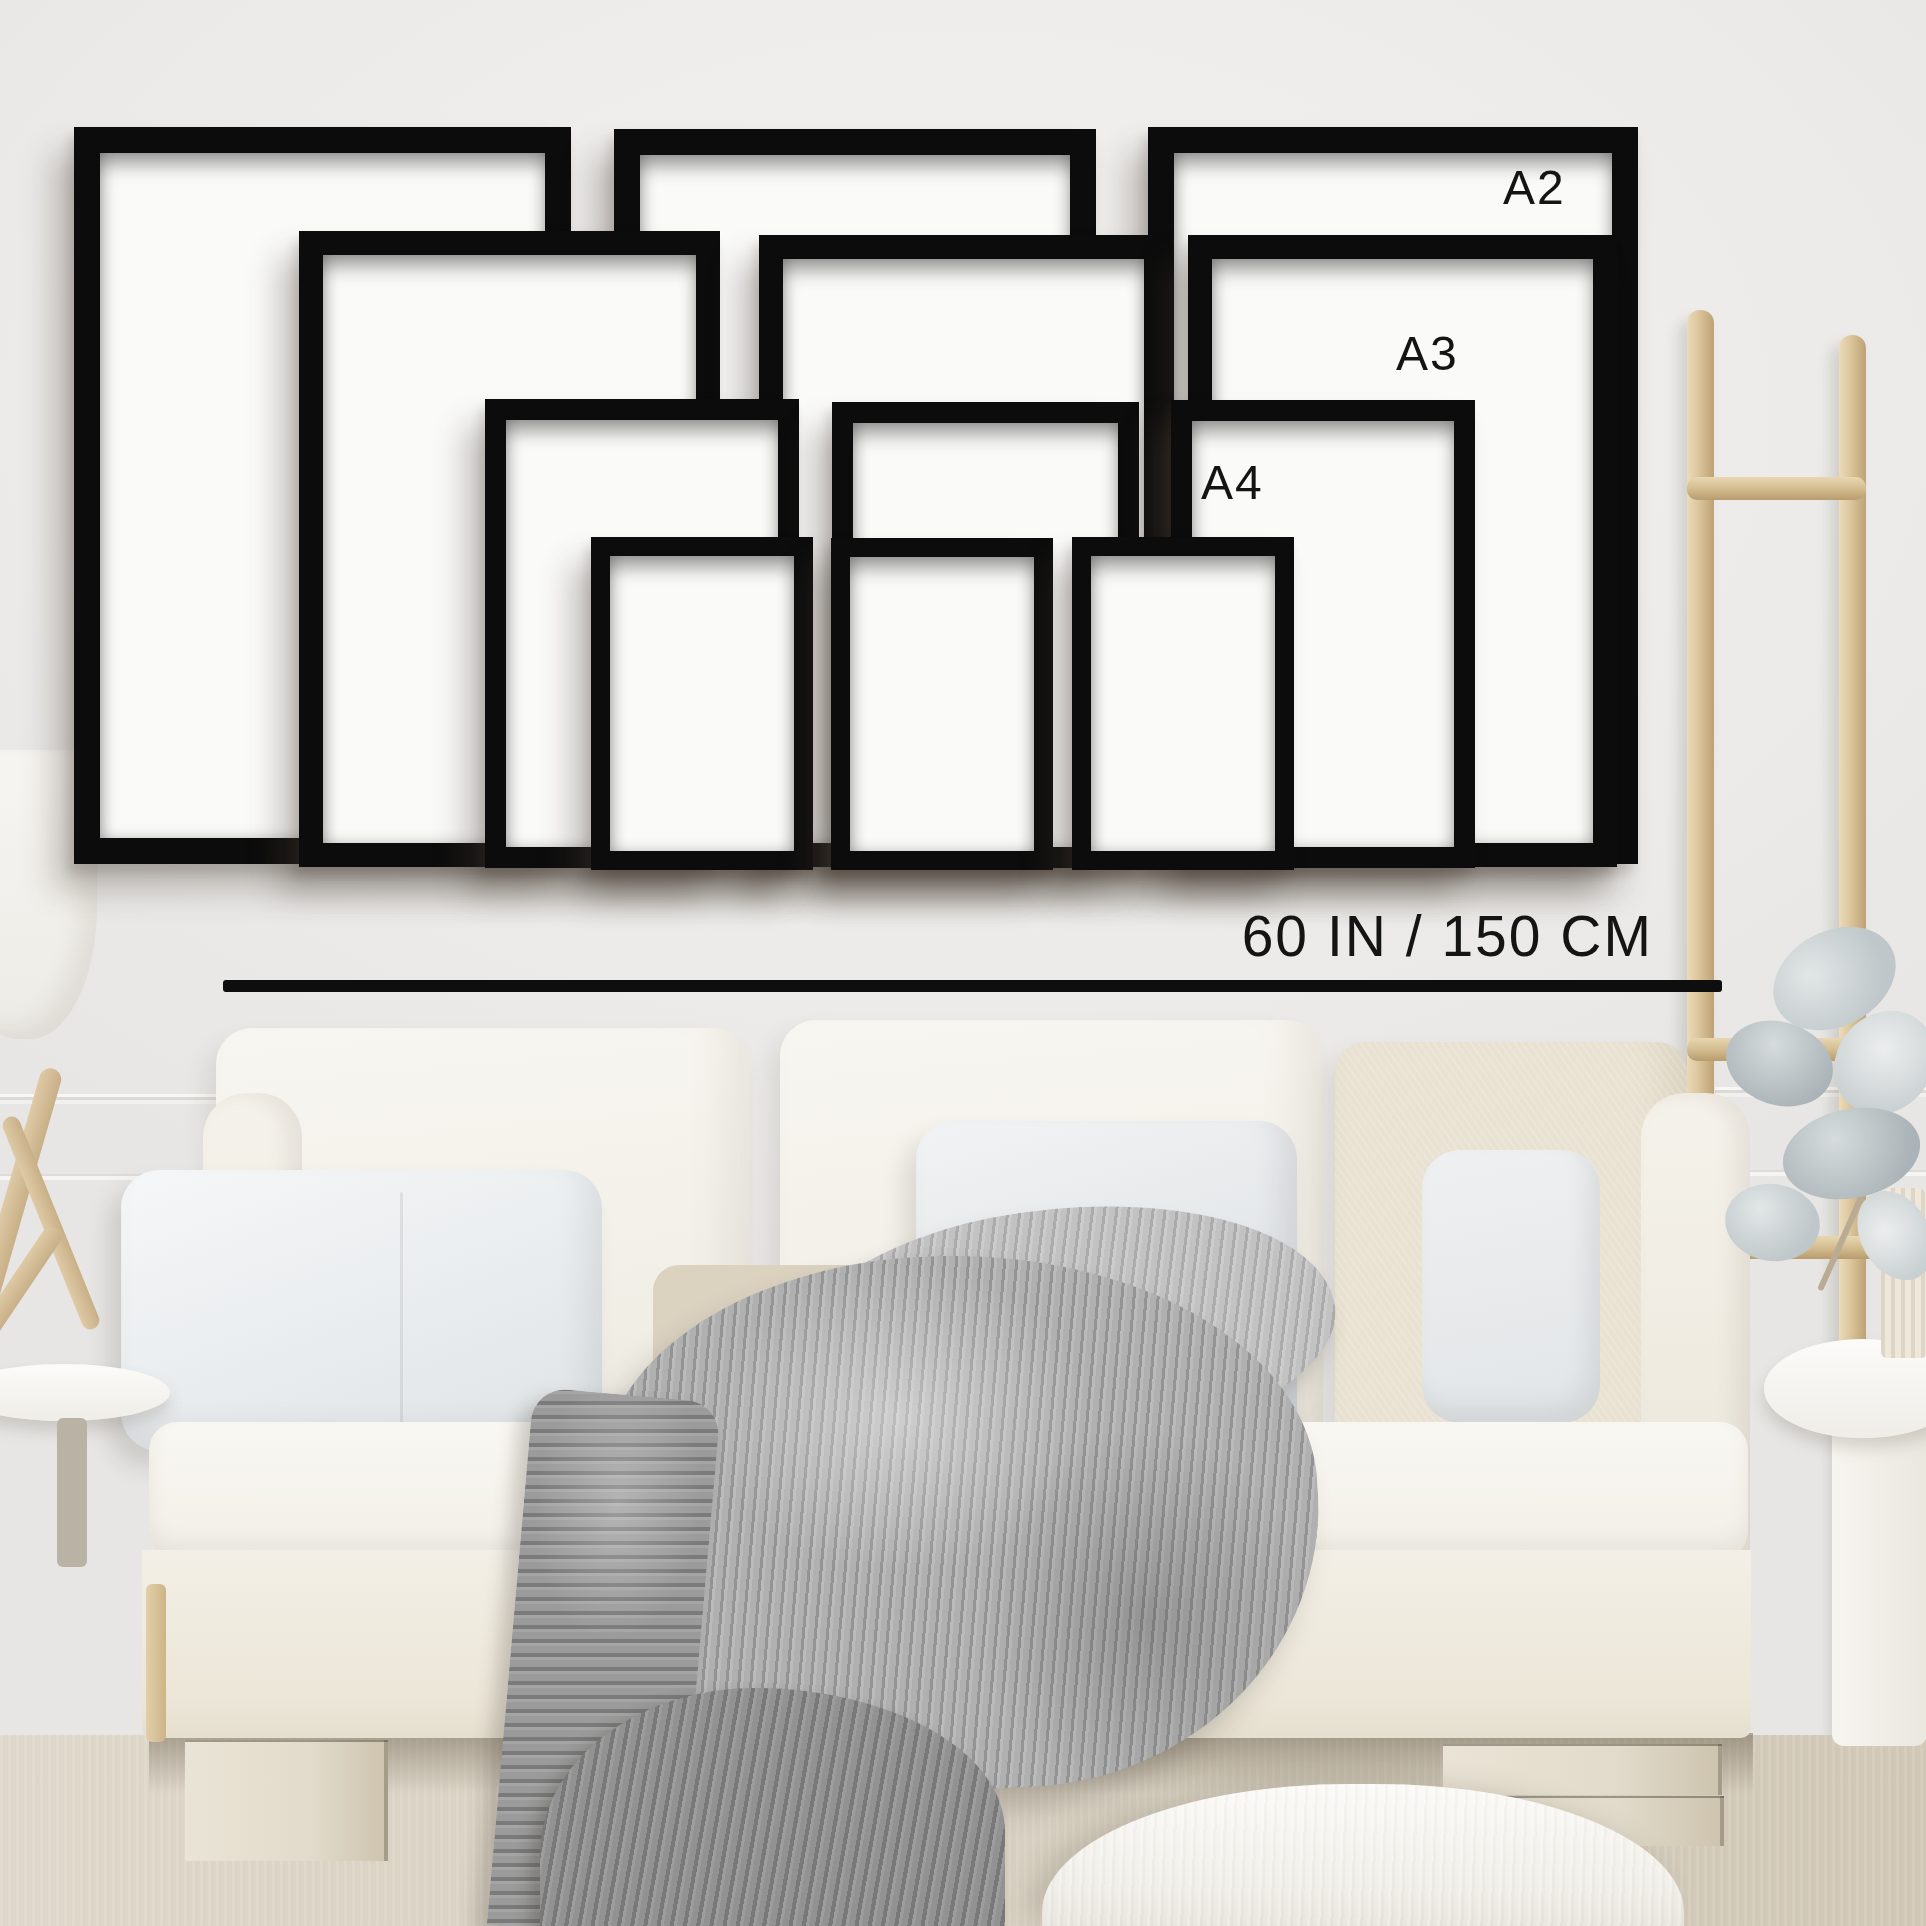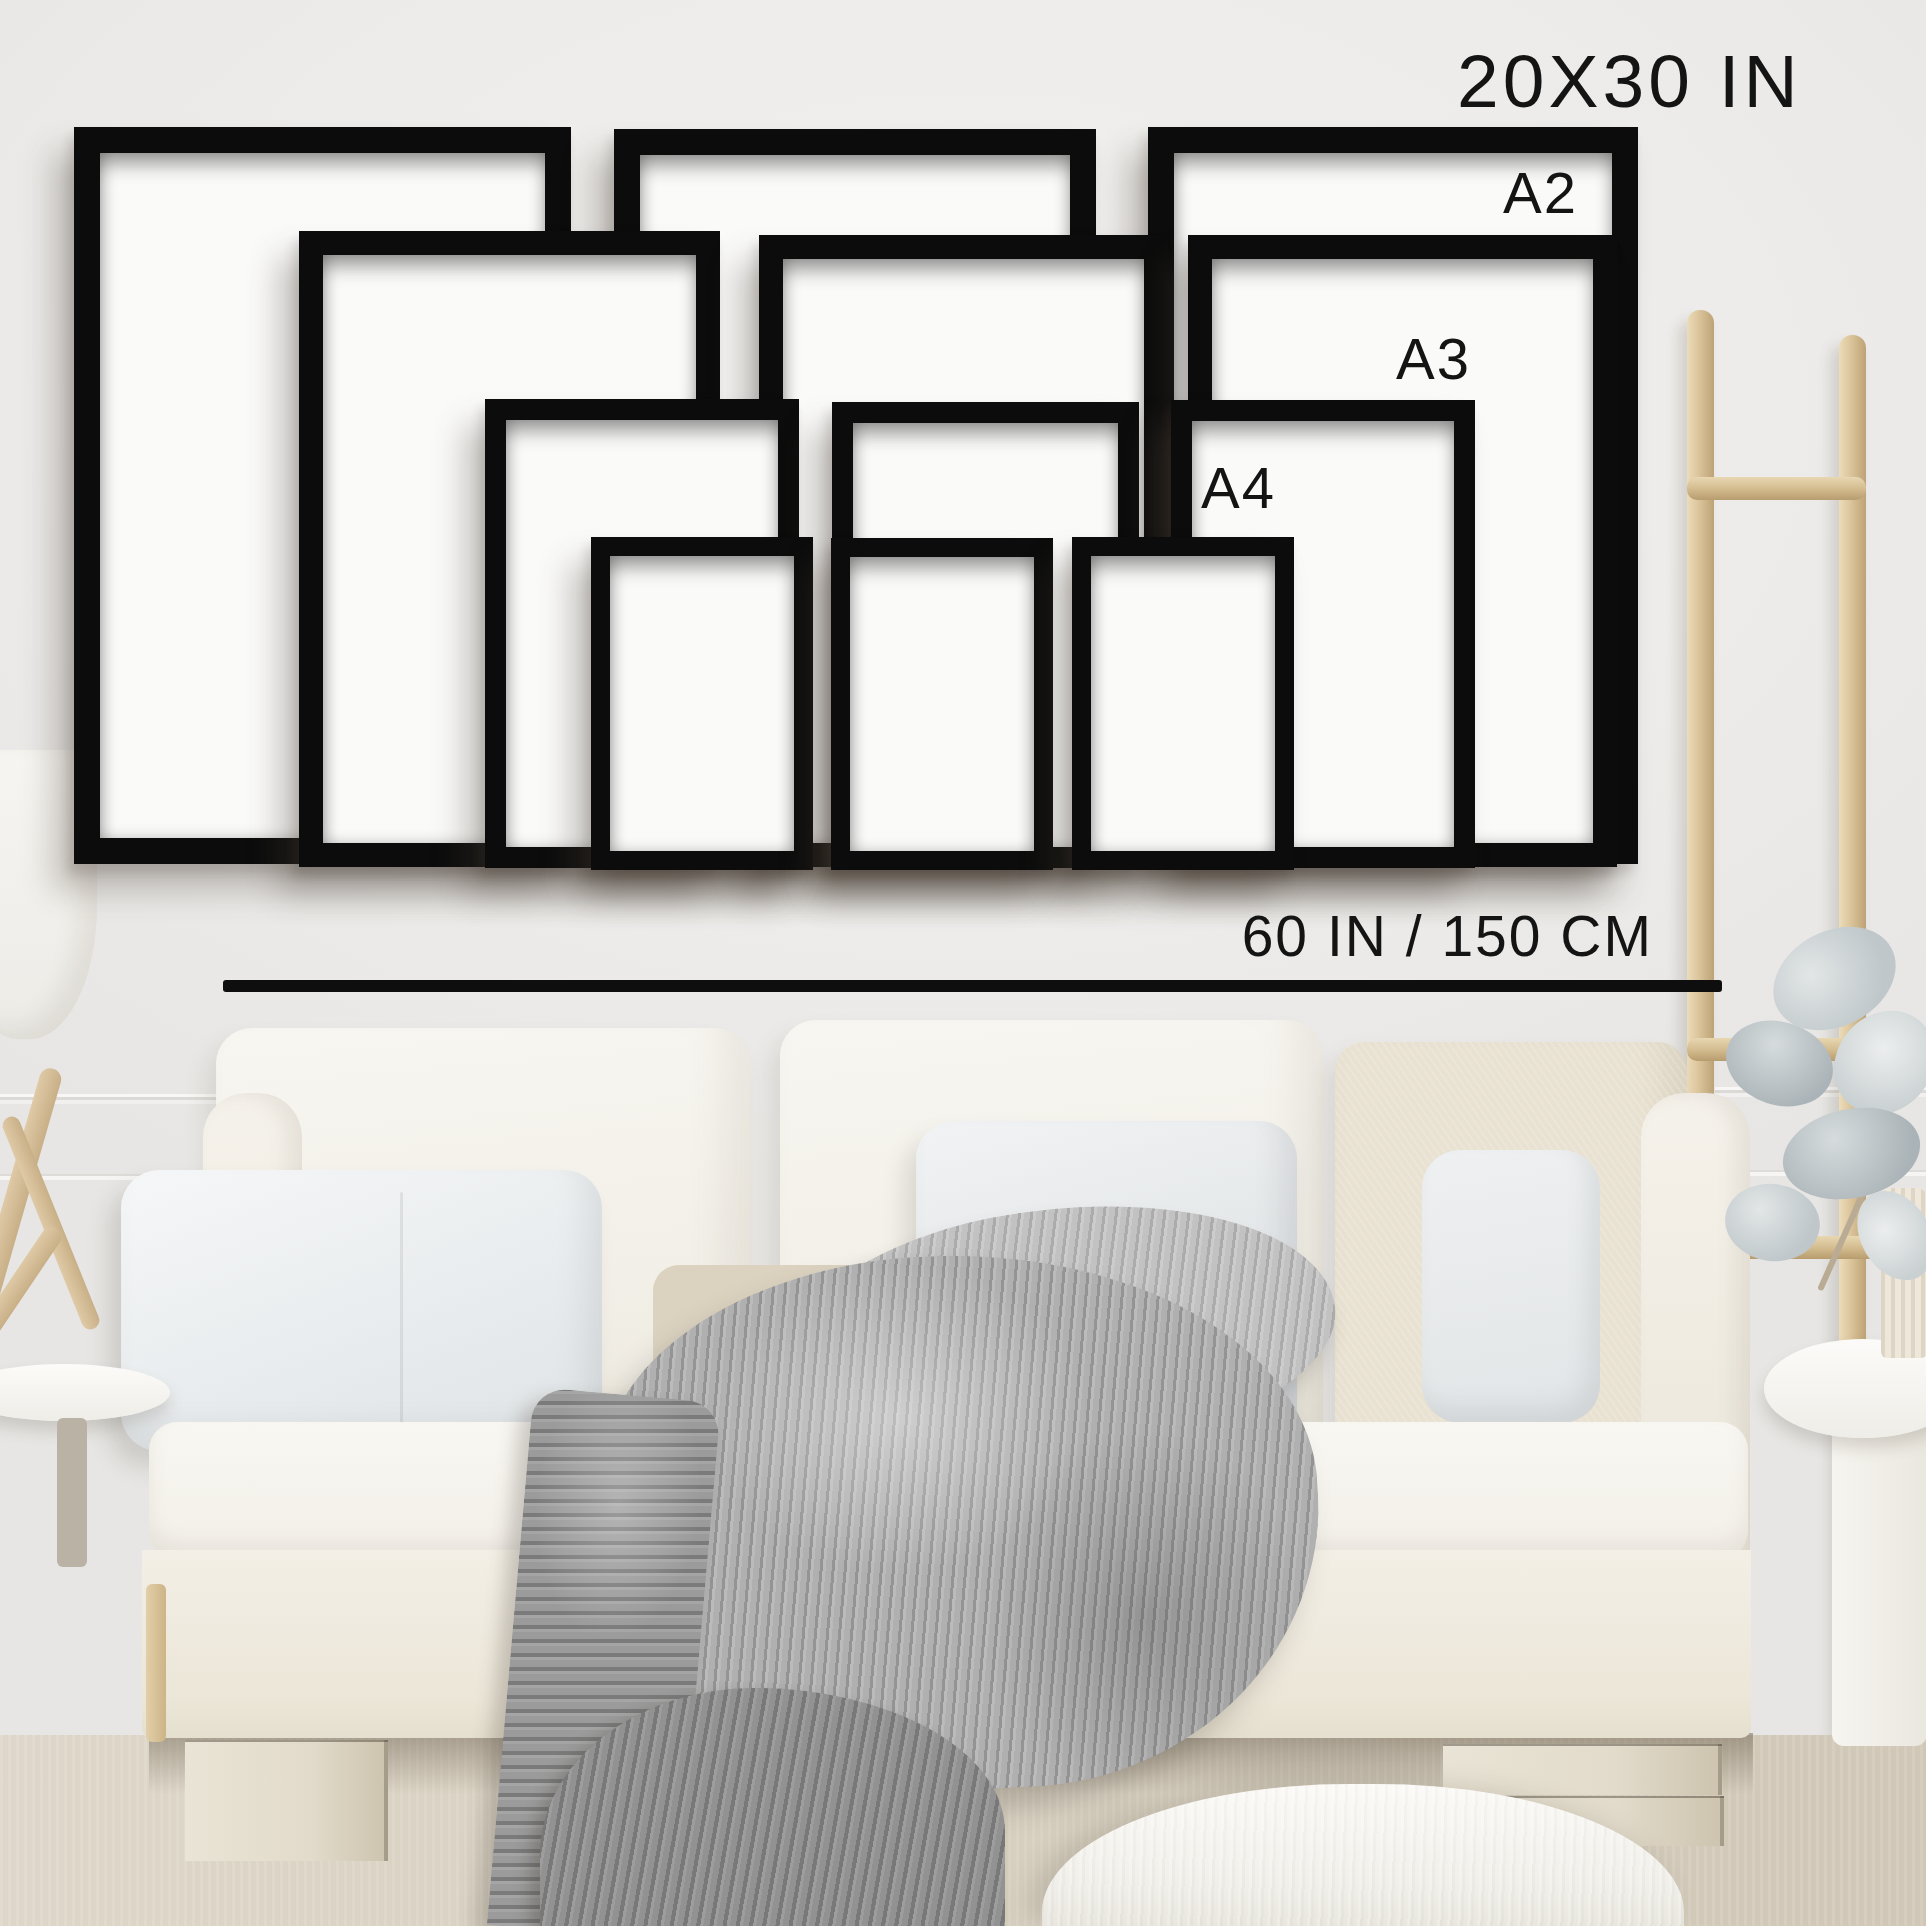--- a/index.html
+++ b/index.html
@@ -27,21 +27,21 @@
      box-shadow:-20px 26px 30px rgba(75,66,55,.30),-5px 9px 10px rgba(60,52,44,.16);}
   .frame::before{content:"";position:absolute;inset:0;
      box-shadow:inset 0 16px 20px -6px rgba(0,0,0,.42),
                 inset 12px 0 16px -10px rgba(0,0,0,.22),
                 inset -12px 0 16px -10px rgba(0,0,0,.16),
                 inset 0 -10px 14px -8px rgba(0,0,0,.14),
                 inset 0 0 0 1px rgba(255,255,255,.05);}
   .t1{border-width:26px;} .t2{border-width:24px;} .t3{border-width:21px;} .t4{border-width:19px;}
 
   
-  .sizelabel{position:absolute;font-size:58px;line-height:1;letter-spacing:2px;color:#141414;}
+  .sizelabel{position:absolute;font-size:48px;line-height:1;letter-spacing:2px;color:#141414;}
   .headline{position:absolute;font-size:75px;line-height:1;letter-spacing:4px;color:#141414;}
   .sofalabel{position:absolute;font-size:83px;line-height:1;letter-spacing:2px;color:#141414;}
   .widthlabel{position:absolute;font-size:57px;line-height:1;letter-spacing:2px;color:#141414;}
   .underline{position:absolute;background:#0e0e0e;border-radius:3px;}
 
   
   .floor{position:absolute;left:0;top:1735px;width:1927px;height:192px;
      background:linear-gradient(90deg,#ded7c9 0%,#d9d1c2 30%,#d5cdbd 70%,#d0c7b6 100%);}
   .floor::before{content:"";position:absolute;inset:0;opacity:.5;
      background:repeating-linear-gradient(90deg,rgba(255,255,255,.22) 0 3px,rgba(0,0,0,0) 3px 8px);}
@@ -149,21 +149,20 @@
   <div class="frame t2" style="left:1188px;top:235px;width:429px;height:632px;"></div>
 
   <div class="frame t3" style="left:485px;top:399px;width:314px;height:469px;"></div>
   <div class="frame t3" style="left:832px;top:402px;width:307px;height:466px;"></div>
   <div class="frame t3" style="left:1171px;top:400px;width:304px;height:468px;"></div>
 
   <div class="frame t4" style="left:591px;top:537px;width:222px;height:333px;"></div>
   <div class="frame t4" style="left:831px;top:538px;width:222px;height:332px;"></div>
   <div class="frame t4" style="left:1072px;top:537px;width:222px;height:333px;"></div>
 
-  <div class="headline" style="left:1457px;top:44px;">20X30 IN</div>
   <div class="sizelabel" style="left:1503px;top:164px;">A2</div>
   <div class="sizelabel" style="left:1396px;top:330px;">A3</div>
   <div class="sizelabel" style="left:1201px;top:459px;">A4</div>
 
   <div class="widthlabel" style="right:274px;top:908px;">60 IN / 150 CM</div>
   <div class="underline" style="left:223px;top:980px;width:1499px;height:12px;"></div>
 
   <div class="floor"></div>
   <div class="sofashadow"></div>
 

